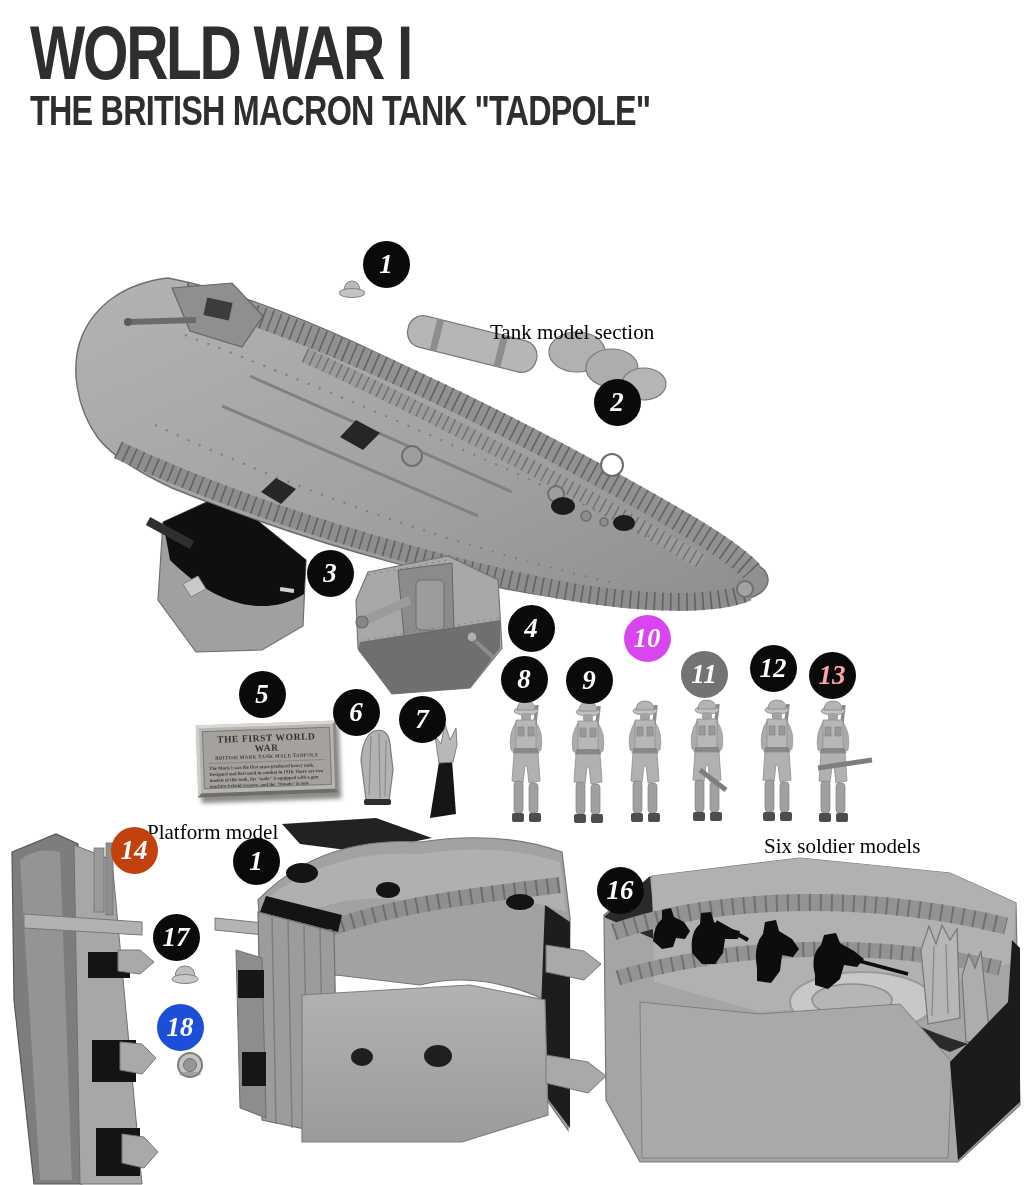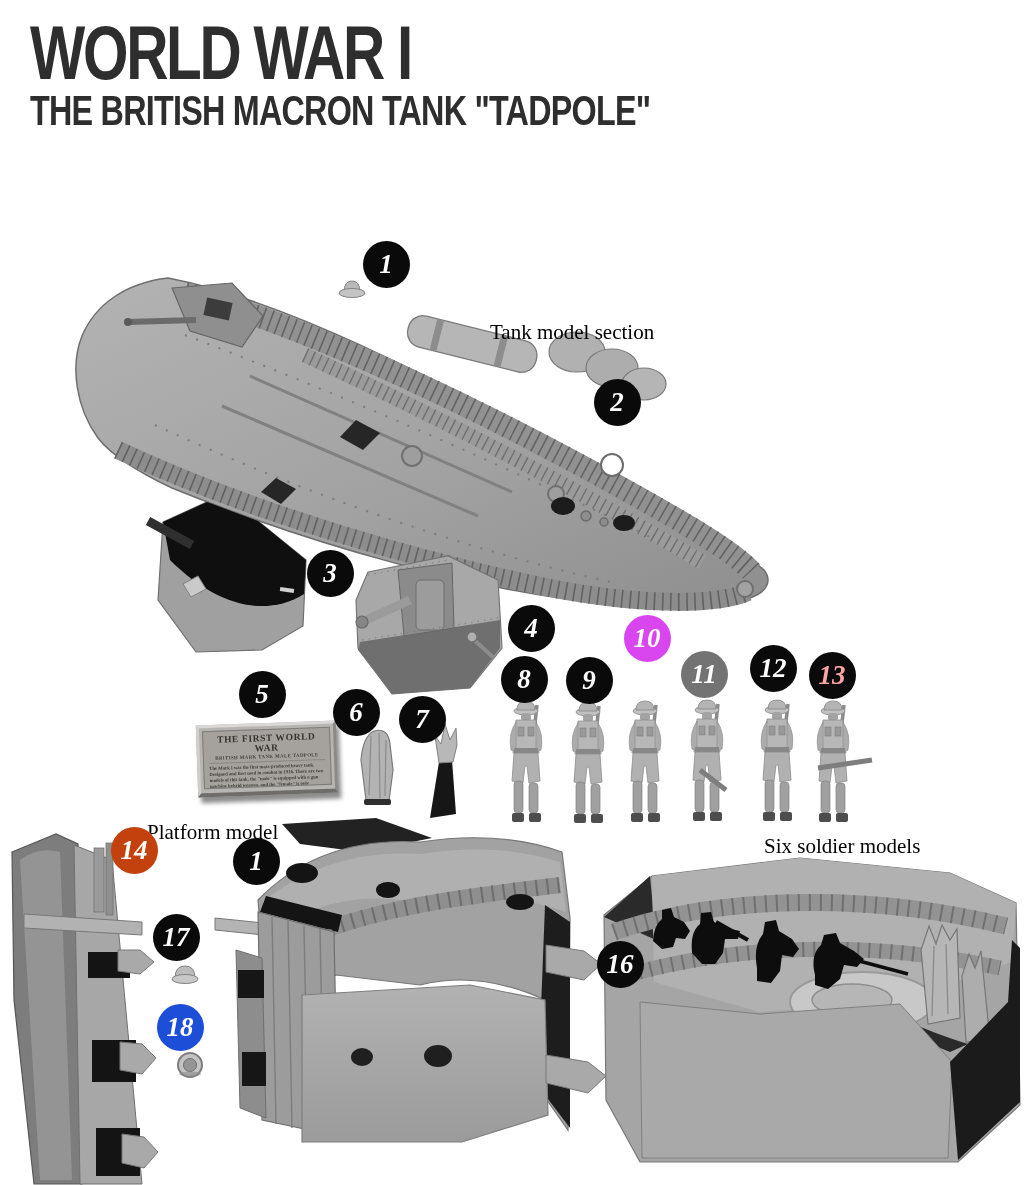--- a/index.html
+++ b/index.html
@@ -275,18 +275,18 @@
       <div class="callout" style="left: 332.5px; top: 688.5px; background: rgb(10, 10, 10); color: rgb(255, 255, 255);">6</div>
       <div class="callout" style="left: 398.5px; top: 695.5px; background: rgb(10, 10, 10); color: rgb(255, 255, 255);">7</div>
       <div class="callout" style="left: 500.5px; top: 655.5px; background: rgb(10, 10, 10); color: rgb(255, 255, 255);">8</div>
       <div class="callout" style="left: 565.5px; top: 656.5px; background: rgb(10, 10, 10); color: rgb(255, 255, 255);">9</div>
       <div class="callout" style="left: 623.5px; top: 615px; background: #d946ef; color: rgb(255, 255, 255);">10</div>
       <div class="callout" style="left: 680.5px; top: 650.5px; background: #737373; color: rgb(255, 255, 255);">11</div>
       <div class="callout" style="left: 749.5px; top: 645px; background: rgb(10, 10, 10); color: rgb(255, 255, 255);">12</div>
       <div class="callout" style="left: 808.5px; top: 651.5px; background: rgb(10, 10, 10); color: #fca5a5;">13</div>
       <div class="callout" style="left: 110.5px; top: 827px; background: #c2410c; color: rgb(255, 255, 255); font-style: italic;">14</div>
       <div class="callout" style="left: 232.5px; top: 837.5px; background: rgb(10, 10, 10); color: rgb(255, 255, 255);">1</div>
-      <div class="callout" style="left: 596.5px; top: 941px; background: rgb(10, 10, 10); color: rgb(255, 255, 255);">16</div>
+      <div class="callout" style="left: 596.5px; top: 867px; background: rgb(10, 10, 10); color: rgb(255, 255, 255);">16</div>
       <div class="callout" style="left: 152.5px; top: 913.5px; background: rgb(10, 10, 10); color: rgb(255, 255, 255); text-align: center;">17</div>
       <div class="callout" style="left: 156.5px; top: 1003.5px; background: #1d4ed8; color: rgb(255, 255, 255);">18</div>
     </div>
 
 </div>
 
 </body></html>

